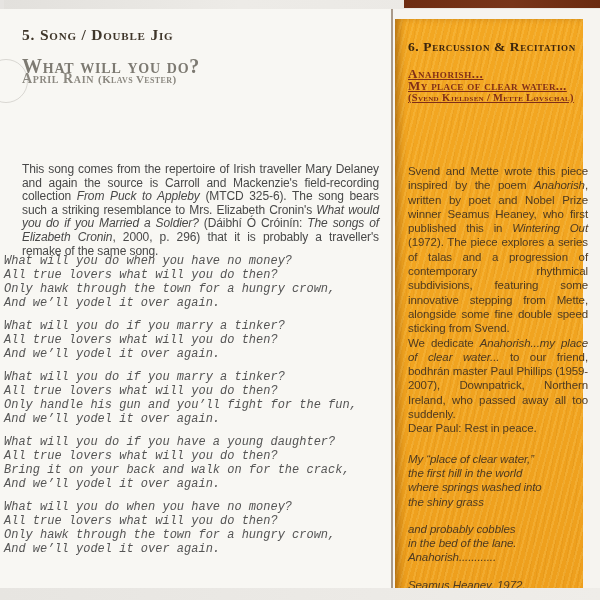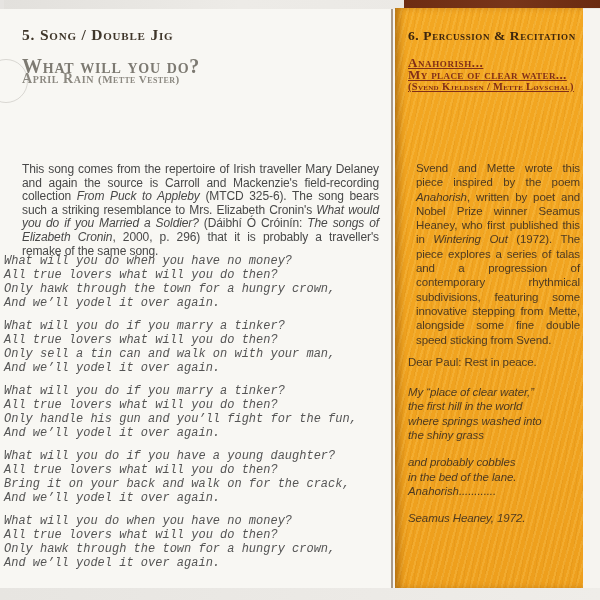--- a/index.html
+++ b/index.html
@@ -34,42 +34,42 @@
   .l-intro{position:absolute;left:22px;top:151px;width:357px;
     font-size:12px;line-height:13.6px;color:#484848;text-align:justify;letter-spacing:-.1px;}
   .it{font-style:italic;}
 
   .l-verses{position:absolute;left:4px;top:254px;width:357px;
     font-size:12px;line-height:14px;font-style:italic;color:#555;font-family:Liberation Mono, monospace;}
   .verse{margin:0 0 9px 0;}
   .lyric{display:block;}
 
   
-  .right-page{position:absolute;left:395px;top:8px;width:188px;height:580px;
+  .right-page{position:absolute;left:395px;top:19px;width:188px;height:580px;
     background-image:
       repeating-linear-gradient(105deg, rgba(255,222,130,.18) 0 2px, rgba(0,0,0,0) 2px 6px),
       repeating-linear-gradient(98deg, rgba(178,108,8,.10) 0 1px, rgba(0,0,0,0) 1px 7px),
       linear-gradient(180deg,#f3a722 0%,#f1a420 55%,#ee9f1d 100%);
     background-color:#f1a420;
     box-shadow:inset 6px 0 8px -3px rgba(110,55,0,.55);}
   .top-band{position:absolute;left:404px;top:0;width:196px;height:8px;
     background:linear-gradient(90deg,#6e2d13,#78351a 55%,#6a2a10);}
   .fold-line{position:absolute;left:391px;top:9px;width:2px;height:579px;
     background:rgba(75,42,12,.45);}
 
   .r-heading{position:absolute;left:13px;top:20px;font-size:13.5px;letter-spacing:.6px;
     color:#3c250e;font-weight:700;}
   .r-titleblock{position:absolute;left:13px;top:49px;color:#802e18;text-decoration:underline;}
   .r-title1{font-size:13px;letter-spacing:.6px;font-weight:700;line-height:12px;}
   .r-title2{font-size:13px;letter-spacing:.4px;font-weight:700;line-height:12px;}
   .r-credit{font-size:10.5px;letter-spacing:.3px;font-weight:700;line-height:11px;}
 
   .r-body{position:absolute;left:13px;top:145px;width:180px;
     font-size:11.5px;line-height:14.3px;color:#4e3a21;letter-spacing:-.1px;}
-  .r-para{margin:8px;text-align:justify;}
+  .r-para{margin:0;text-align:justify;}
   .r-para-last{margin:0;text-align:left;}
   .poem{margin-top:16px;font-style:italic;}
   .poem .stanza{margin:0 0 13px 0;}
   .poem-line{display:block;}
   .attribution{margin-top:13px;font-style:italic;}
 </style>
 </head>
 <body>
 
 <div class="scan-top"></div>
@@ -81,20 +81,21 @@
 
 <div class="right-page">
   <div class="r-heading sc">6. Percussion &amp; Recitation</div>
   <div class="r-titleblock">
     <div class="r-title1 sc">Anahorish...</div>
     <div class="r-title2 sc">My place of clear water...</div>
     <div class="r-credit sc">(Svend Kjeldsen / Mette Løvschal)</div>
   </div>
   <div class="r-body">
     <p class="r-para"><span>Svend and Mette wrote this piece inspired by the poem </span><span class="it">Anahorish</span><span>, written by poet and Nobel Prize winner Seamus Heaney, who first published this in </span><span class="it">Wintering Out</span><span> (1972). The piece explores a series of talas and a progression of contemporary rhythmical subdivisions, featuring some innovative stepping from Mette, alongside some fine double speed sticking from Svend.</span></p>
+    <p class="r-para"><span>We dedicate </span><span class="it">Anahorish...my place of clear water...</span><span> to our friend, bodhrán master Paul Phillips (1959-2007), Downpatrick, Northern Ireland, who passed away all too suddenly.</span></p>
     <p class="r-para-last">Dear Paul: Rest in peace.</p>
     <div class="poem">
       <div class="stanza">
         <span class="poem-line">My “place of clear water,”</span>
         <span class="poem-line">the first hill in the world</span>
         <span class="poem-line">where springs washed into</span>
         <span class="poem-line">the shiny grass</span>
       </div>
       <div class="stanza">
         <span class="poem-line">and probably cobbles</span>
@@ -104,35 +105,34 @@
       <div class="attribution">Seamus Heaney, 1972.</div>
     </div>
   </div>
 </div>
 
 <div class="top-band"></div>
 <div class="fold-line"></div>
 
 <div class="l-heading sc">5. Song / Double Jig</div>
 <div class="l-title sc">What will you do?</div>
-<div class="l-artist sc"><span>April Rain</span> <span class="credit">(Mette Vester)</span></div>
+<div class="l-artist sc"><span>April Rain</span> <span class="credit">(Klavs Vester)</span></div>
 
 <p class="l-intro"><span>This song comes from the repertoire of Irish traveller Mary Delaney and again the source is Carroll and Mackenzie's field-recording collection </span><span class="it">From Puck to Appleby</span><span> (MTCD 325-6). The song bears such a striking resemblance to Mrs. Elizabeth Cronin's </span><span class="it">What would you do if you Married a Soldier?</span><span> (Dáibhí Ó Cróinín: </span><span class="it">The songs of Elizabeth Cronin</span><span>, 2000, p. 296) that it is probably a traveller's remake of the same song.</span></p>
 
 <div class="l-verses">
   <div class="verse">
     <span class="lyric">What will you do when you have no money?</span>
     <span class="lyric">All true lovers what will you do then?</span>
     <span class="lyric">Only hawk through the town for a hungry crown,</span>
     <span class="lyric">And we’ll yodel it over again.</span>
   </div>
   <div class="verse">
     <span class="lyric">What will you do if you marry a tinker?</span>
     <span class="lyric">All true lovers what will you do then?</span>
-    <span class="lyric">Only sell a tin can and walk on with your man,</span>
     <span class="lyric">And we’ll yodel it over again.</span>
   </div>
   <div class="verse">
     <span class="lyric">What will you do if you marry a tinker?</span>
     <span class="lyric">All true lovers what will you do then?</span>
     <span class="lyric">Only handle his gun and you’ll fight for the fun,</span>
     <span class="lyric">And we’ll yodel it over again.</span>
   </div>
   <div class="verse">
     <span class="lyric">What will you do if you have a young daughter?</span>

